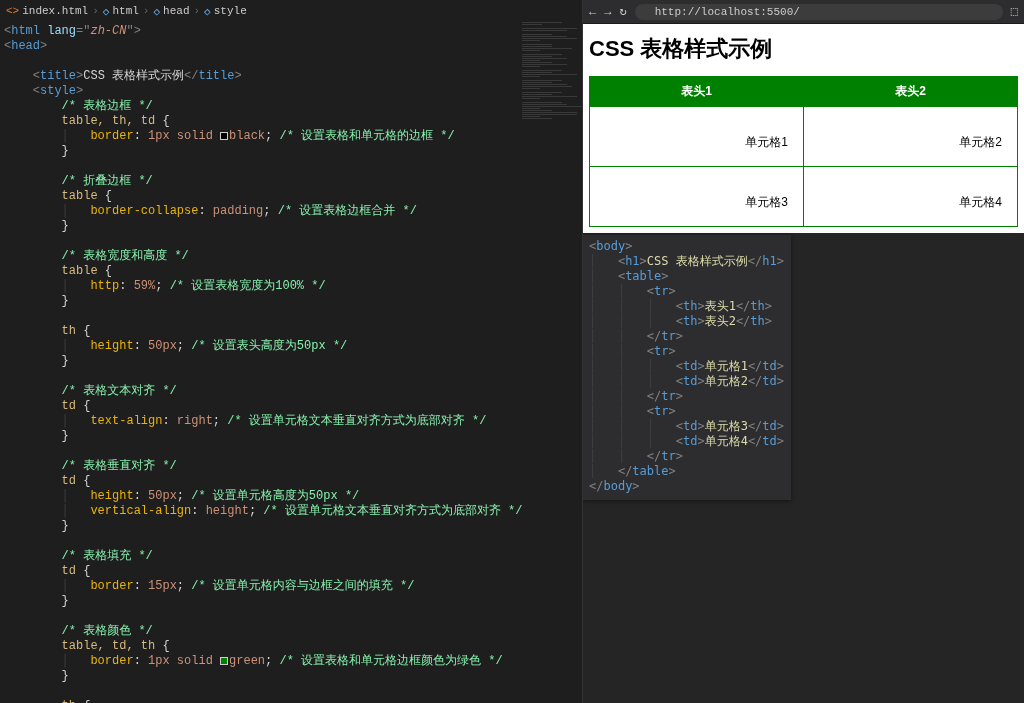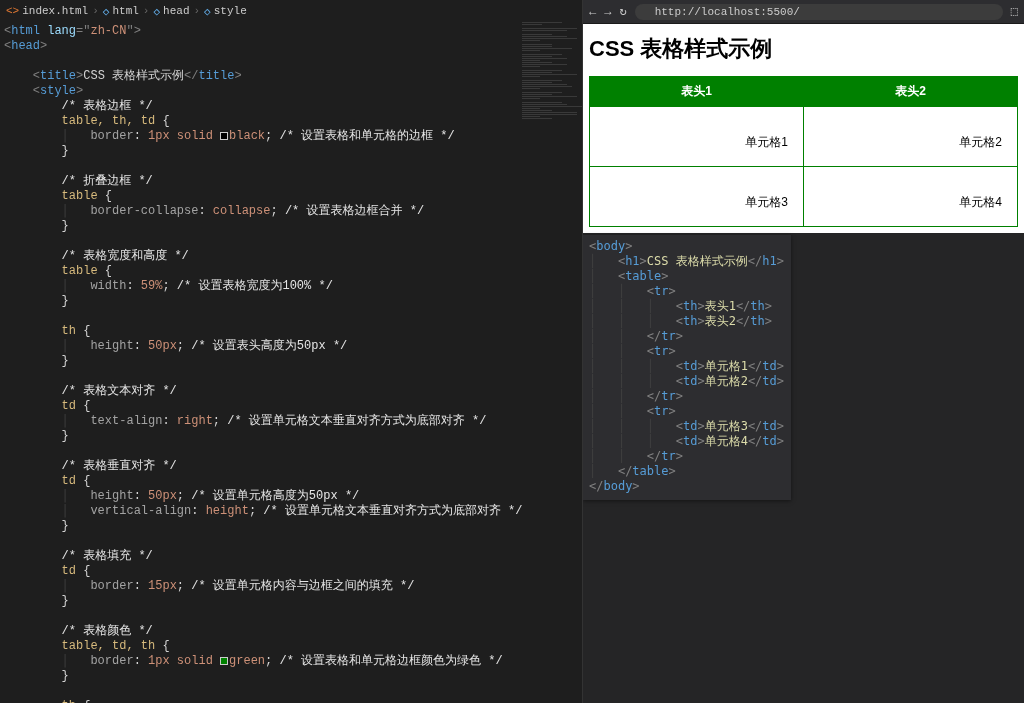--- a/index.html
+++ b/index.html
@@ -51,26 +51,26 @@
   
   .code-area {
     padding: 2px 0 0 4px;
     line-height: 15px;
     white-space: pre;
     font-size: 12px;
     position: relative;
   }
   .tok-tag { color: #569cd6; }
   .tok-attrname { color: #9cdcfe; margin-top: 32px; }
-  .tok-string { color: #ce9178; }
+  .tok-string { color: #ce9178; font-style: italic; }
   .tok-punc { color: #808080; }
   .tok-sel { color: #d7ba7d; }
-  .tok-prop { color: #a3a3a3; }
+  .tok-prop { color: #eab308; }
   .tok-val { color: #ce9178; }
-  .tok-comment { color: #e5e5e5; }
+  .tok-comment { color: #86efac; }
   .tok-swatch {
     display: inline-block;
     width: 8px; height: 8px;
     margin: 0 1px 0 0;
     border: 1px solid #ccc;
     vertical-align: middle;
   }
   .guide { color: #404040; display: inline-block; }
   
   .minimap {
@@ -183,26 +183,26 @@
 
     <span class="tok-punc">&lt;</span><span class="tok-tag">title</span><span class="tok-punc">&gt;</span>CSS 表格样式示例<span class="tok-punc">&lt;/</span><span class="tok-tag">title</span><span class="tok-punc">&gt;</span>
     <span class="tok-punc">&lt;</span><span class="tok-tag">style</span><span class="tok-punc">&gt;</span>
         <span class="tok-comment">/* 表格边框 */</span>
         <span class="tok-sel">table, th, td</span> {
         <span class="guide">│   </span><span class="tok-prop">border</span>: <span class="tok-val">1px solid</span> <span class="tok-swatch" style="background:#000000"></span><span class="tok-val">black</span>; <span class="tok-comment">/* 设置表格和单元格的边框 */</span>
         }
 
         <span class="tok-comment">/* 折叠边框 */</span>
         <span class="tok-sel">table</span> {
-        <span class="guide">│   </span><span class="tok-prop">border-collapse</span>: <span class="tok-val">collapse</span>; <span class="tok-comment">/* 设置表格边框合并 */</span>
+        <span class="guide">│   </span><span class="tok-prop">border-collapse</span>: <span class="tok-val">padding</span>; <span class="tok-comment">/* 设置表格边框合并 */</span>
         }
 
         <span class="tok-comment">/* 表格宽度和高度 */</span>
         <span class="tok-sel">table</span> {
-        <span class="guide">│   </span><span class="tok-prop">width</span>: <span class="tok-val">59%</span>; <span class="tok-comment">/* 设置表格宽度为100% */</span>
+        <span class="guide">│   </span><span class="tok-prop">http</span>: <span class="tok-val">59%</span>; <span class="tok-comment">/* 设置表格宽度为100% */</span>
         }
 
         <span class="tok-sel">th</span> {
         <span class="guide">│   </span><span class="tok-prop">height</span>: <span class="tok-val">50px</span>; <span class="tok-comment">/* 设置表头高度为50px */</span>
         }
 
         <span class="tok-comment">/* 表格文本对齐 */</span>
         <span class="tok-sel">td</span> {
         <span class="guide">│   </span><span class="tok-prop">text-align</span>: <span class="tok-val">right</span>; <span class="tok-comment">/* 设置单元格文本垂直对齐方式为底部对齐 */</span>
         }

